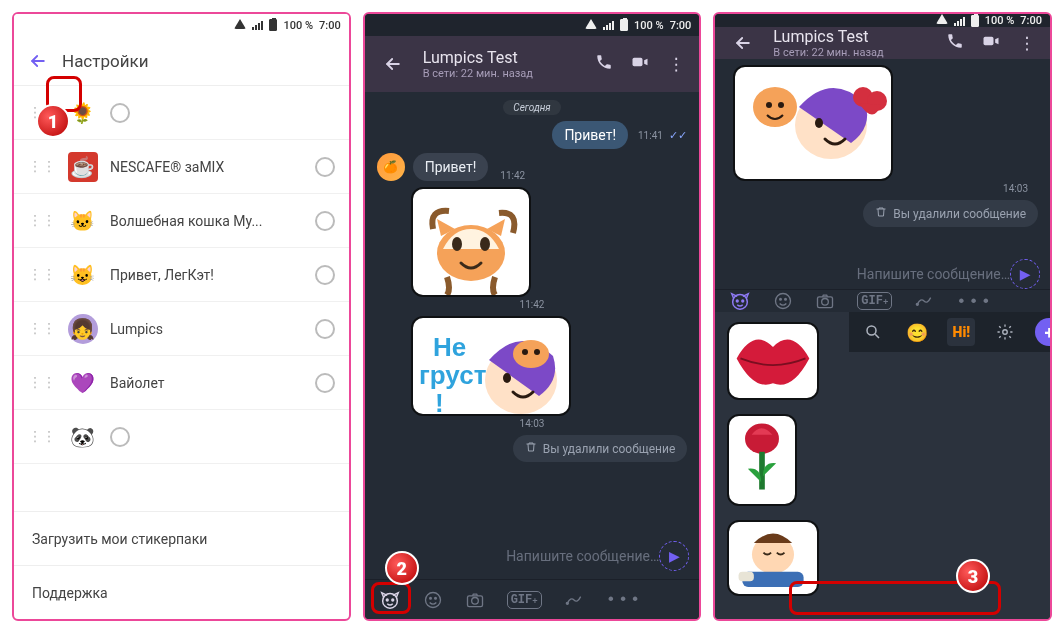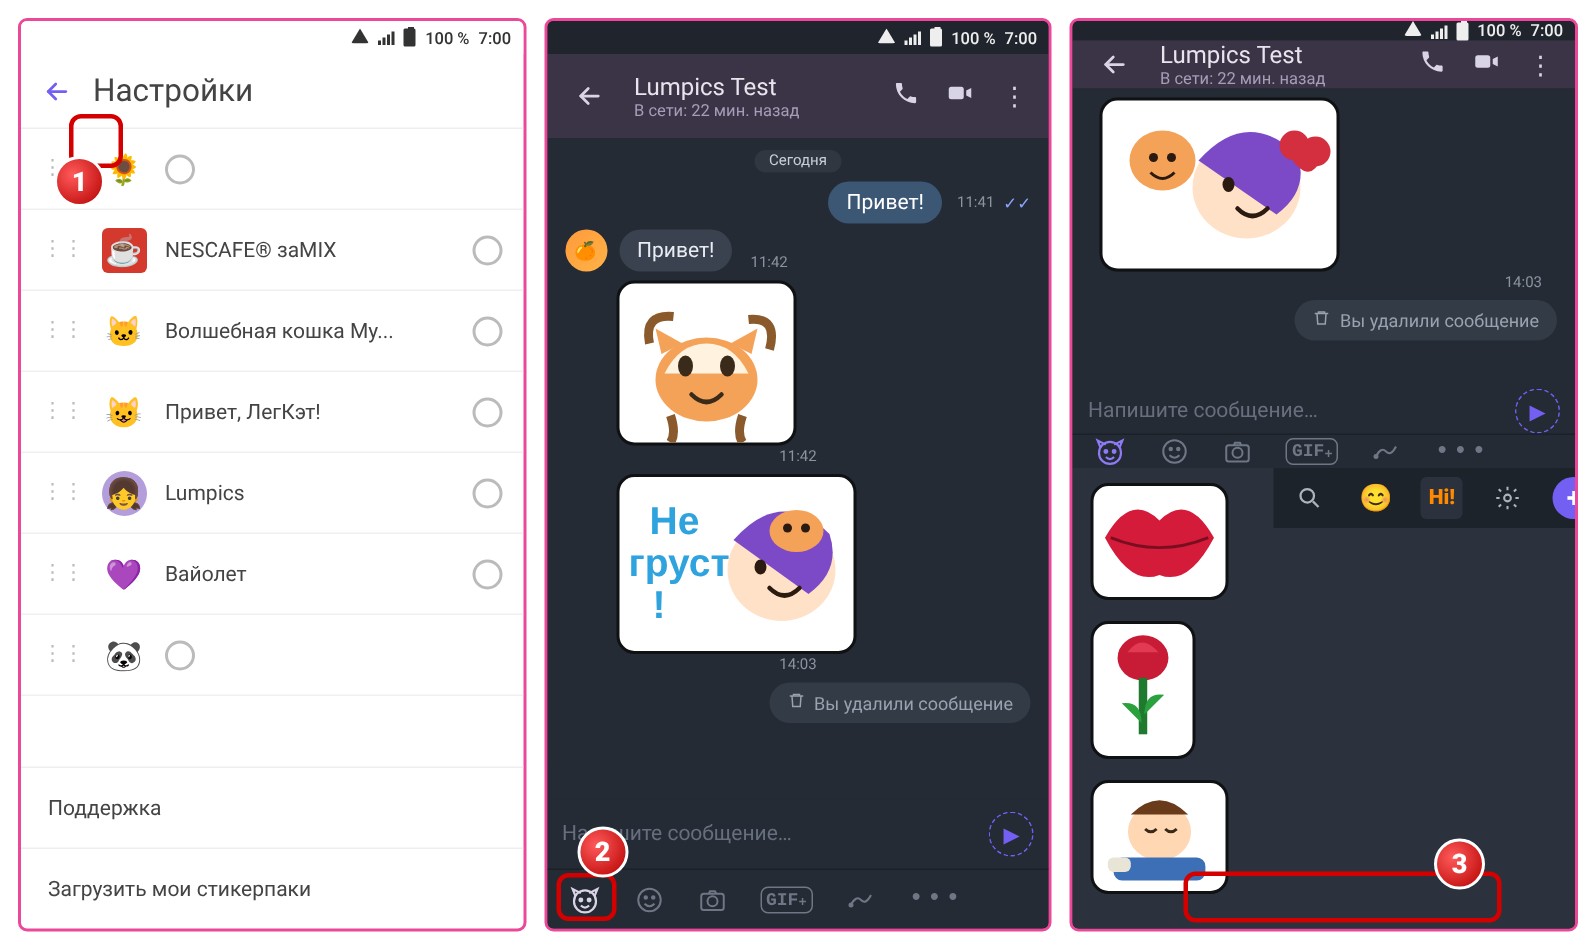--- a/index.html
+++ b/index.html
@@ -34,52 +34,52 @@
   .sig{display:inline-flex;gap:1px;align-items:flex-end;height:10px;}
   .sig i{width:2px;background:currentColor;}
   .sig i:nth-child(1){height:3px;} .sig i:nth-child(2){height:5px;}
   .sig i:nth-child(3){height:7px;} .sig i:nth-child(4){height:9px;}
   .batt{width:8px;height:12px;border:1px solid currentColor;border-radius:1px;background:currentColor;position:relative;}
   .batt::before{content:"";position:absolute;top:-2px;left:2px;width:4px;height:2px;background:currentColor;}
 
   
   .s1-header{height:50px;display:flex;align-items:center;padding:0 8px;border-bottom:1px solid #eee;gap:8px;}
   .back-btn{width:32px;height:32px;display:flex;align-items:center;justify-content:center;color:#7360f2;}
-  .s1-title{font-size:21px;color:#444;}
+  .s1-title{font-size:17px;color:#444;}
   .s1-list{flex:1;overflow:hidden;display:flex;flex-direction:column;}
   .pack-row{height:54px;display:flex;align-items:center;padding:0 14px;border-bottom:1px solid #f0f0f0;gap:12px;font-size:14px;color:#444;}
   .grip{color:#bbb;font-size:14px;line-height:0.4;}
   .pack-icon{width:30px;height:30px;border-radius:6px;display:flex;align-items:center;justify-content:center;font-size:20px;}
   .pack-name{flex:1;white-space:nowrap;overflow:hidden;text-overflow:ellipsis;}
   .radio{width:20px;height:20px;border:2px solid #bbb;border-radius:50%;}
   .footer-row{height:54px;display:flex;align-items:center;padding:0 18px;font-size:14px;color:#444;border-top:1px solid #eee;}
 
   
   .chat-header{height:56px;background:#3b3446;display:flex;align-items:center;padding:0 12px;gap:14px;color:#e8e4ee;}
   .chat-header .back-btn{color:#d9d3e6;}
   .chat-titlewrap{flex:1;display:flex;flex-direction:column;justify-content:space-between;line-height:1.2;}
   .chat-title{font-size:16px;}
   .chat-sub{font-size:11px;color:#a79db8;}
   .hdr-ic{width:22px;text-align:center;font-size:17px;color:#d9d3e6;}
 
   .chat-body{flex:1;background:#242b35;display:flex;flex-direction:column;overflow:hidden;color:#d8dde5;font-size:12px;position:relative;padding:6px 12px 4px 12px;}
-  .datechip{align-self:center;background:rgba(255,255,255,0.06);color:#c8cfda;font-size:10px;padding:2px 10px;border-radius:10px;margin:2px 0 4px 0;}
+  .datechip{align-self:center;background:rgba(255,255,255,0.06);color:#c8cfda;font-size:10px;padding:2px 10px;border-radius:10px;margin:2px 0 4px 0;font-style:italic;}
   .out-row{align-self:flex-end;display:flex;align-items:center;gap:6px;margin:2px 0;}
   .out-bubble{background:#3b5774;color:#fff;padding:6px 12px;border-radius:16px;font-size:14px;}
   .ticks{color:#8aa8ff;font-size:11px;}
   .tmeta{font-size:10px;color:#8b93a1;margin-left:4px;}
   .in-row{align-self:flex-start;display:flex;align-items:flex-end;gap:8px;margin:2px 0;}
   .avatar{width:28px;height:28px;border-radius:50%;background:linear-gradient(135deg,#ff9a3c,#ffb347);display:flex;align-items:center;justify-content:center;color:#fff;font-weight:700;}
   .in-bubble{background:#3a424f;color:#e9edf3;padding:6px 12px;border-radius:16px;font-size:14px;}
   .sticker-msg{align-self:flex-start;margin:4px 0 0 34px;}
   .time-under{align-self:center;font-size:10px;color:#8b93a1;margin:2px 0;}
   .sys-chip{align-self:flex-end;background:#333b47;color:#9aa2b0;font-size:12px;padding:6px 12px;border-radius:16px;display:flex;align-items:center;gap:6px;margin:4px 0;}
 
   .input-bar{height:46px;background:#242b35;display:flex;align-items:center;padding:0 10px;color:#6f7685;font-size:14px;}
-  .input-ph{flex:1;opacity:.9;}
+  .input-ph{flex:1;opacity:.9;text-align:right;}
   .sendcircle{width:30px;height:30px;border-radius:50%;border:1px dashed #7360f2;display:flex;align-items:center;justify-content:center;color:#7360f2;font-size:14px;}
   .att-bar{height:40px;background:#242b35;display:flex;align-items:center;gap:22px;padding:0 14px;color:#6f7685;font-size:17px;border-top:1px solid #1b2029;}
   .att-ic{display:flex;align-items:flex-end;justify-content:center;font-family:Liberation Mono, monospace;}
 
   
   .sticker-panel{background:#2b323d;display:flex;flex-direction:row;flex:0 0 auto;}
   .sticker-grid{display:flex;gap:14px;padding:10px 12px;flex-wrap:wrap;}
   .sticktab{height:40px;background:#1d232b;display:flex;align-items:center;gap:16px;padding:0 10px;font-size:18px;color:#aeb4bf;}
   .sticktab .plusbtn{margin-left:auto;width:28px;height:28px;border-radius:50%;background:#7360f2;color:#fff;display:flex;align-items:center;justify-content:center;font-size:18px;font-weight:700;}
   .tab-slot{width:28px;height:28px;display:flex;align-items:center;justify-content:center;}
@@ -157,22 +157,22 @@
       <span class="pack-icon">💜</span>
       <span class="pack-name">Вайолет</span>
       <span class="radio"></span>
     </div>
     <div class="pack-row">
       <span class="grip">⋮⋮</span>
       <span class="pack-icon">🐼</span>
       <span class="radio"></span>
     </div>
   </div>
+  <div class="footer-row">Загрузить мои стикерпаки</div>
   <div class="footer-row">Поддержка</div>
-  <div class="footer-row">Загрузить мои стикерпаки</div>
 </div>
 
 <div class="phone dark">
   <div class="statusbar dark">
     <span class="wifi"></span>
     <span class="sig">
         <i></i>
         <i></i>
         <i></i>
         <i></i>
@@ -230,21 +230,21 @@
           <path d="M48 74 q10 10 20 0" stroke="#3a2a1a" stroke-width="3" fill="none" stroke-linecap="round"></path>
           <path d="M20 40 q-4 -20 16 -18" stroke="#8a5a2c" stroke-width="6" fill="none"></path>
           <path d="M100 44 q6 -22 -14 -20" stroke="#8a5a2c" stroke-width="6" fill="none"></path>
           <path d="M34 88 q4 12 0 18" stroke="#8a5a2c" stroke-width="6" fill="none"></path>
           <path d="M82 88 q-4 12 0 18" stroke="#8a5a2c" stroke-width="6" fill="none"></path>
         </svg>
       </div>
     </div>
     <div class="time-under">11:42</div>
     <div class="sticker-msg">
-      <div class="stk" style="width:160px;height:120px;">
+      <div class="stk" style="width:160px;height:100px;">
         <svg viewBox="0 0 160 120" width="160" height="120">
           <text x="20" y="38" font-size="26" font-weight="900" fill="#2fa3dd" font-family="Arial">Не</text>
           <text x="6" y="66" font-size="26" font-weight="900" fill="#2fa3dd" font-family="Arial">грусти</text>
           <text x="22" y="94" font-size="26" font-weight="900" fill="#2fa3dd" font-family="Arial">!</text>
           <ellipse cx="108" cy="62" rx="36" ry="34" fill="#ffe1c7"></ellipse>
           <path d="M76 42 q32 -36 64 -4 q8 24 -14 40" fill="#7c49c7"></path>
           <ellipse cx="94" cy="60" rx="4" ry="5" fill="#2a1a10"></ellipse>
           <path d="M100 74 q10 10 20 0" stroke="#2a1a10" stroke-width="3" fill="none" stroke-linecap="round"></path>
           <ellipse cx="118" cy="36" rx="18" ry="14" fill="#f5a259"></ellipse>
           <ellipse cx="112" cy="34" rx="3" ry="3" fill="#2a1a10"></ellipse>

